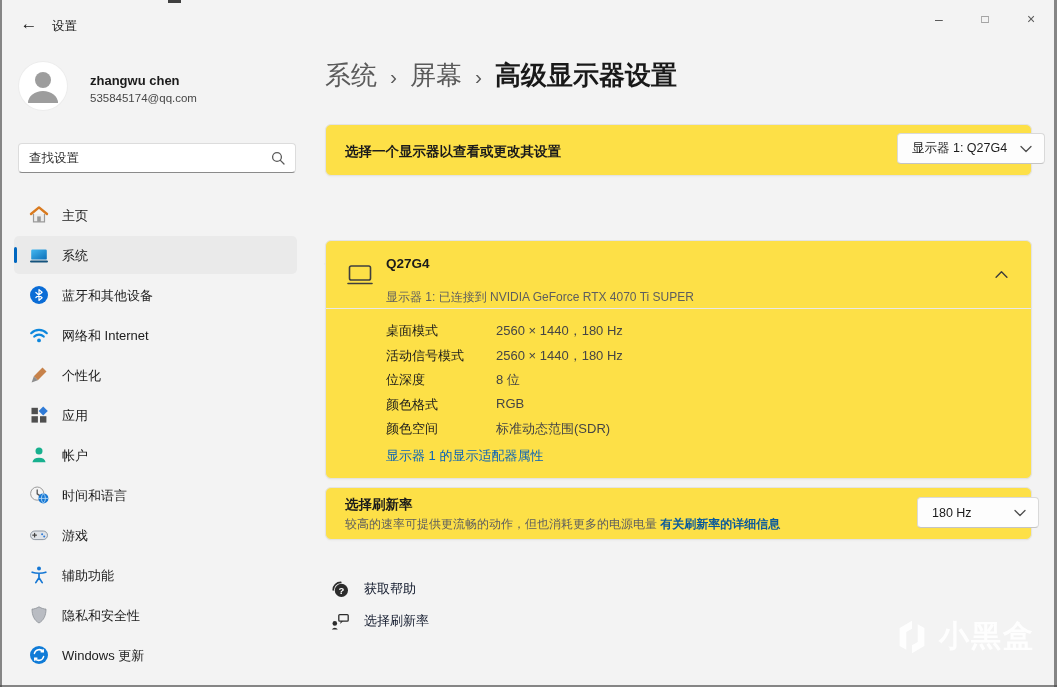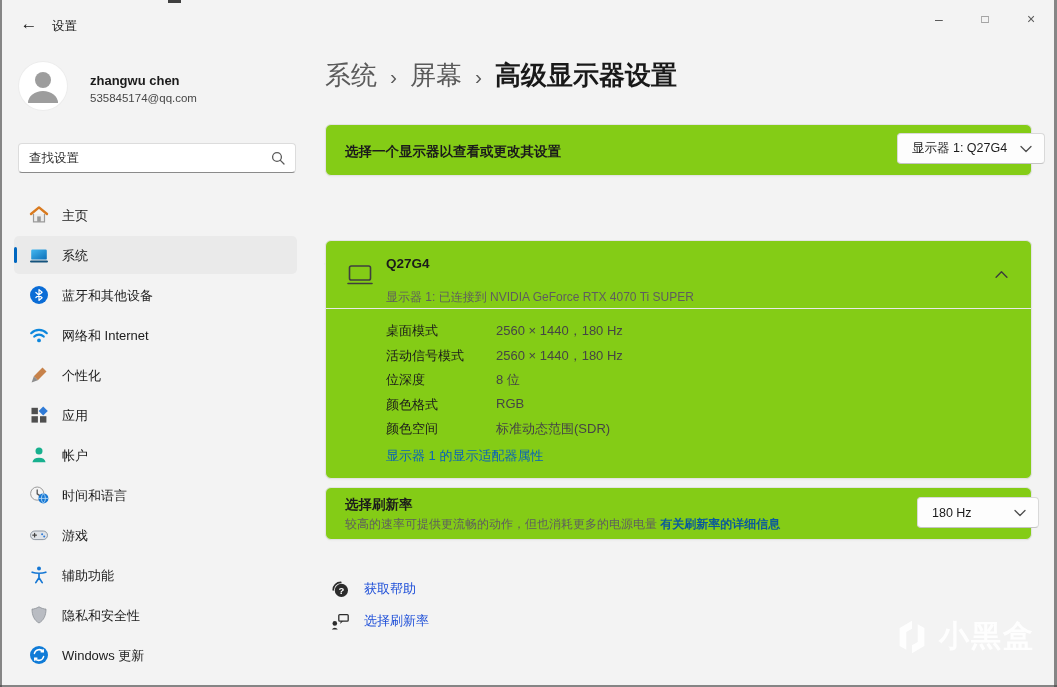--- a/index.html
+++ b/index.html
@@ -48,21 +48,21 @@
   .side-ic { position:absolute; left:15px; top:9px; width:20px; height:20px; }
   .side-lbl { position:absolute; left:48px; top:11px; font-size:13px; color:#1b1b1b; white-space:nowrap;text-align:right; }
 
   
   .breadcrumb { left:325px; top:58px; display:flex; align-items:center; gap:13px; font-size:26px; }
   .bc-link { color:#5a5a5a; cursor:pointer; }
   .bc-sep { color:#5a5a5a; font-size:21px; padding-top:2px; }
   .bc-current { color:#191919; font-weight:700; }
 
   
-  .card { background:#84cc16; border:1px solid #e3e3e3; border-radius:6px; box-shadow:0 1px 2px rgba(0,0,0,.03); }
+  .card { background:#fde047; border:1px solid #e3e3e3; border-radius:6px; box-shadow:0 1px 2px rgba(0,0,0,.03); }
   .card1 { left:325px; top:124px; width:707px; height:52px; }
   .card1-label { position:absolute; left:19px; top:18px; font-size:13.5px; font-weight:600; }
   .section-title { left:325px; top:216px; font-size:13.5px; font-weight:700;margin-top:34px; }
   .card2 { left:325px; top:240px; width:707px; height:239px; }
   .card2-divider { position:absolute; left:0; top:67px; width:100%; height:1px; background:#e8e8e8; }
   .monitor-ic { position:absolute; left:21px; top:22px; width:26px; height:24px; }
   .monitor-name { position:absolute; left:60px; top:15px; font-size:13.5px; font-weight:600; }
   .monitor-conn { position:absolute; left:60px; top:48px; font-size:12px; color:#5e5e5e; }
   .expander-btn { position:absolute; right:14px; top:18px; width:32px; height:30px; display:flex;
     align-items:center; justify-content:center; border-radius:4px; cursor:pointer; }
@@ -77,21 +77,21 @@
   .card3-desc .info-link { font-weight:700; color:#0a5a9c; font-size:12px; }
 
   .dropdown { background:#fdfdfd; border:1px solid #d9d9d9; border-bottom-color:#c4c4c4; border-radius:4px;
     display:flex; align-items:center; justify-content:space-between; padding:0 12px 0 14px;
     font-size:12.5px; color:#1b1b1b; cursor:pointer;margin-left:32px; }
   .dd1 { left:865px; top:133px; width:148px; height:31px; }
   .dd2 { left:885px; top:497px; width:122px; height:31px; }
 
   
   .footer-row { left:330px; display:flex; align-items:center; gap:14px; cursor:pointer; }
-  .footer-row .f-lbl { font-size:13px; color:#1d4ed8; }
+  .footer-row .f-lbl { font-size:13px; color:#0f172a; }
   .fr1 { top:579px; } .fr2 { top:611px; }
 
   
   .watermark { left:893px; top:616px; display:flex; align-items:center; gap:8px; pointer-events:none; }
   .wm-text { font-size:30px; font-weight:700; color:rgba(255,255,255,0.9); letter-spacing:2px; }
 </style>
 </head>
 <body>
 
 <div class="abs edge-left"></div>

